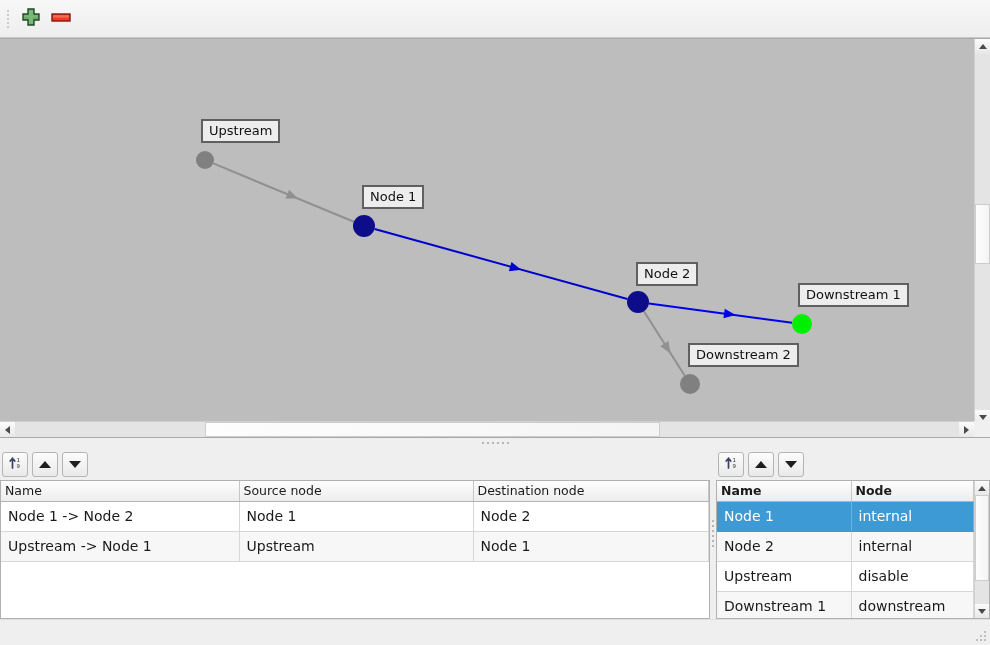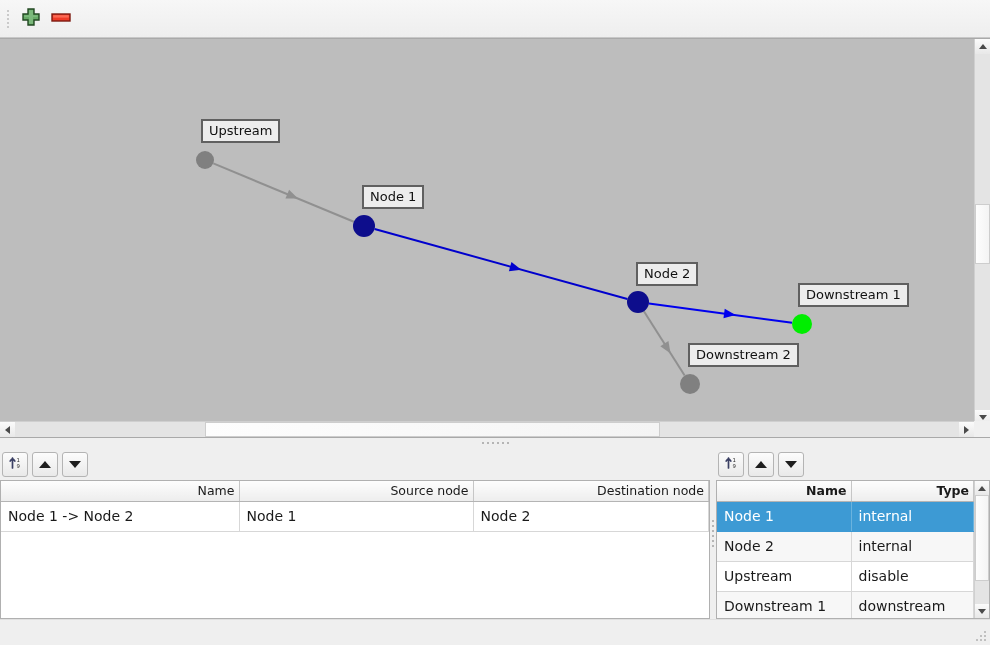--- a/index.html
+++ b/index.html
@@ -194,21 +194,21 @@
     table-layout: fixed;
   }
   table.grid th {
     background: linear-gradient(to bottom,#fdfdfd 0%,#ededed 100%);
     border-right: 1px solid #c6c6c6;
     border-bottom: 1px solid #b4b4b4;
     font-weight: normal;
     font-size: 12.5px;
     height: 20px;
     color: #1a1a1a;
-    text-align: right;
+    text-align: left;
     padding: 0 4px;
     white-space: nowrap;
     overflow: hidden;
   }
   table.grid.bold-head th { font-weight: bold; }
   table.grid td {
     border-right: 1px solid #d7d7d7;
     border-bottom: 1px solid #d7d7d7;
     height: 30px;
     padding: 0 7px;
@@ -374,20 +374,25 @@
                 <th>Source node</th>
                 <th>Destination node</th>
               </tr>
             </thead>
           <tbody id="edges-body">
               <tr>
                 <td>Node 1 -&gt; Node 2</td>
                 <td>Node 1</td>
                 <td>Node 2</td>
               </tr>
+              <tr>
+                <td>Upstream -&gt; Node 1</td>
+                <td>Upstream</td>
+                <td>Node 1</td>
+              </tr>
             </tbody>
         </table>
       </div>
     </div>
 
     <div class="pane-split">
       <div class="vdots">
         <i></i>
           <i></i>
           <i></i>
@@ -417,21 +422,21 @@
       </div>
       <div class="table-wrap">
         <table class="grid bold-head" style="width:calc(100% - 15px)">
           <colgroup>
               <col style="width:134px">
               <col>
             </colgroup>
           <thead>
               <tr id="nodes-head">
                 <th>Name</th>
-                <th>Type</th>
+                <th>Node</th>
               </tr>
             </thead>
           <tbody id="nodes-body">
               <tr class="selected">
                 <td>Node 1</td>
                 <td>internal</td>
               </tr>
               <tr>
                 <td>Node 2</td>
                 <td>internal</td>

